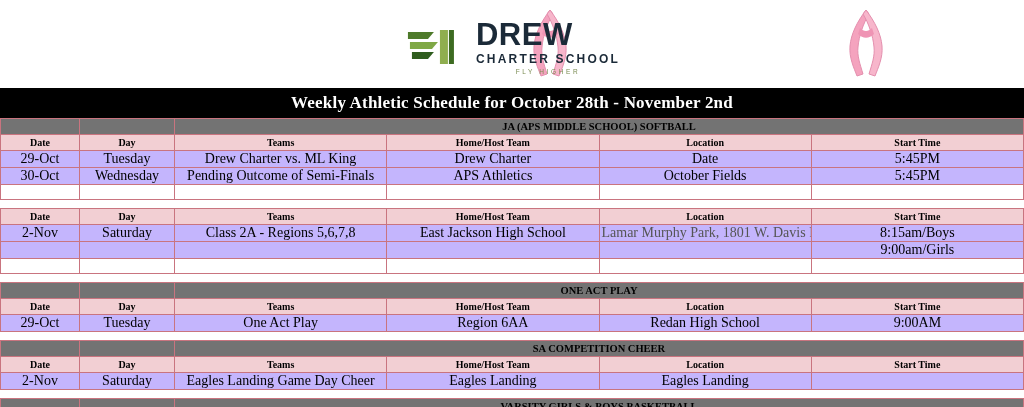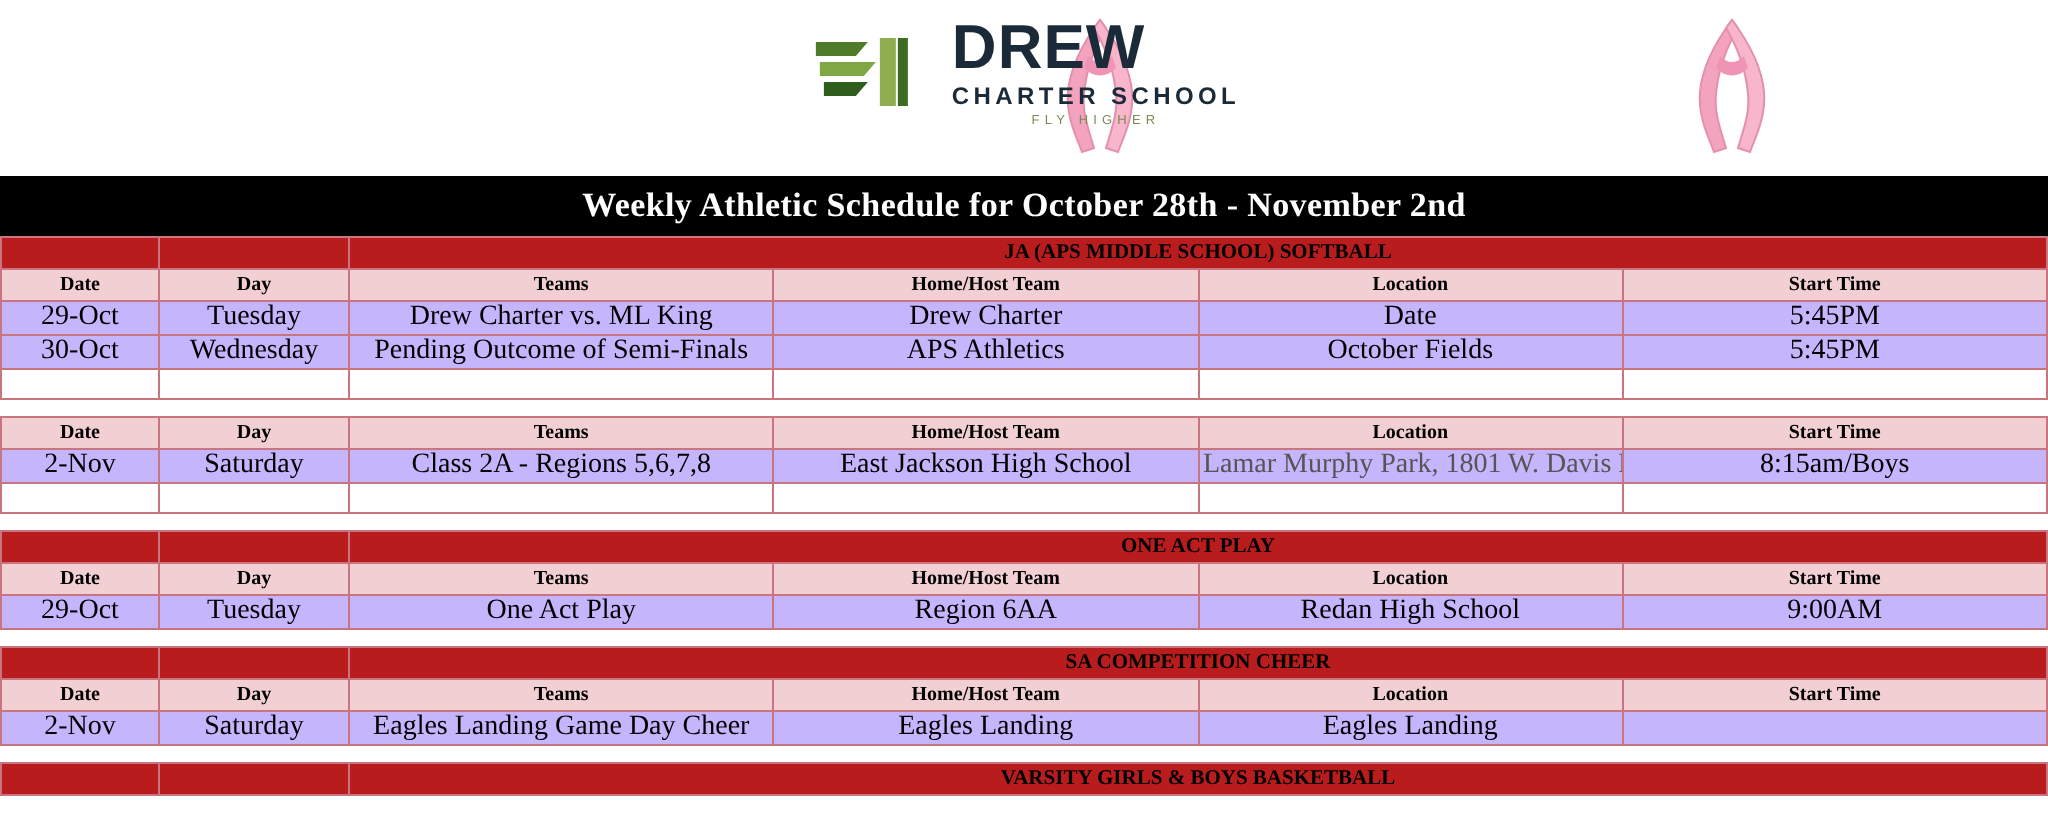--- a/index.html
+++ b/index.html
@@ -16,21 +16,21 @@
 
   
   .header {
     position: relative;
     height: 88px;
     background: #ffffff;
   }
   .logo-wrap {
     position: absolute;
     left: 50%;
-    top: 8px;
+    top: 19px;
     transform: translateX(-50%);
     display: flex;
     align-items: center;
     gap: 20px;
   }
   .logo-mark {
     width: 52px;
     height: 46px;
     position: relative;
   }
@@ -99,21 +99,21 @@
   table.sched td {
     border: 1px solid #c9747f;
     height: 14px;
     padding: 0 2px;
     text-align: center;
     vertical-align: middle;
     overflow: hidden;
     white-space: nowrap;
   }
   tr.section-row td {
-    background: #b91c1c;
+    background: #737373;
     font-weight: bold;
     font-size: 10.5px;
     height: 15px;
   }
   tr.header-row td {
     background: #f2cfd3;
     font-weight: bold;
     font-size: 10px;
     height: 15px;
   }
@@ -226,20 +226,28 @@
         <td class="col-time">Start Time</td>
       </tr>
       <tr class="data-row">
         <td class="col-date">2-Nov</td>
         <td class="col-day">Saturday</td>
         <td class="col-teams">Class 2A - Regions 5,6,7,8</td>
         <td class="col-host">East Jackson High School</td>
         <td class="col-loc muted">Lamar Murphy Park, 1801 W. Davis Road Jefferson, GA</td>
         <td class="col-time">8:15am/Boys</td>
       </tr>
+      <tr class="data-row">
+        <td class="col-date"></td>
+        <td class="col-day"></td>
+        <td class="col-teams"></td>
+        <td class="col-host"></td>
+        <td class="col-loc"></td>
+        <td class="col-time">9:00am/Girls</td>
+      </tr>
       <tr class="blank-row">
         <td class="col-date"></td>
         <td class="col-day"></td>
         <td class="col-teams"></td>
         <td class="col-host"></td>
         <td class="col-loc"></td>
         <td class="col-time"></td>
       </tr>
       <tr class="spacer-row">
         <td colspan="6"></td>

